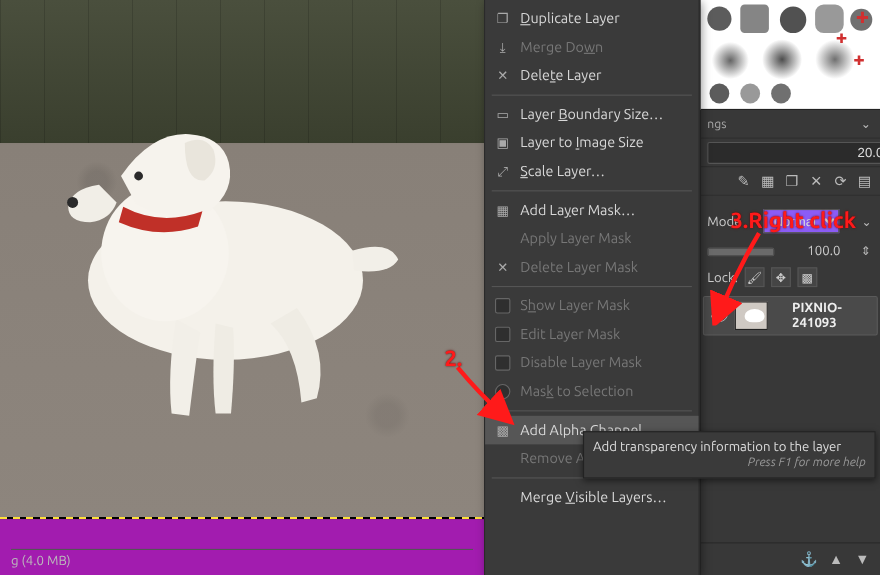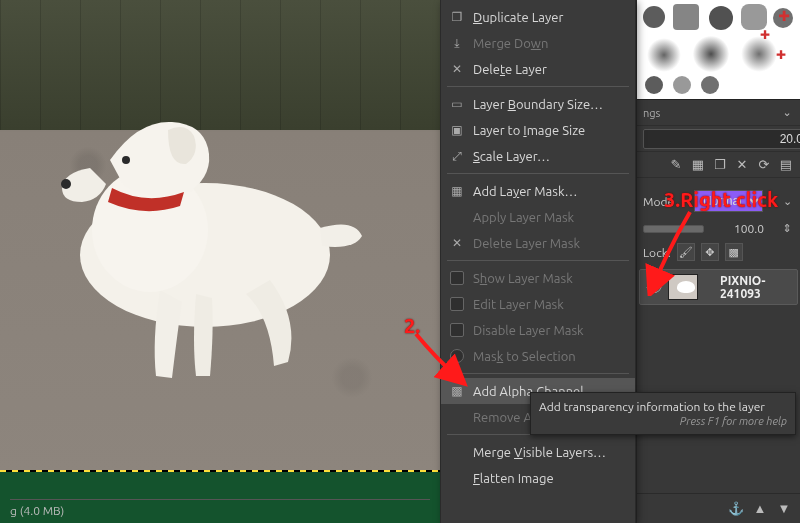--- a/index.html
+++ b/index.html
@@ -32,21 +32,21 @@
   .dog {
     position: absolute; left: 20px; top: 60px; width: 360px; height: 340px;
   }
   .dog svg { width: 100%; height: 100%; }
   .sel-border {
     position:absolute; left:0; right:0; bottom:0; height:2px;
     background: repeating-linear-gradient(90deg,#ffdf3a 0 6px,#000 6px 12px);
   }
   .status-bar {
     position: absolute; left: 0; bottom: 0; width: 440px; height: 51px;
-    background: #14532d; color: #bbb; padding: 6px 10px; font-size: 12px;
+    background: #a21caf; color: #bbb; padding: 6px 10px; font-size: 12px;
     display:flex; flex-direction:column; justify-content:center; gap:4px;
   }
   .status-top { height:18px; }
   .status-bot { border-top:1px solid #555; padding-top:4px; }
 
   
   .context-menu {
     position: absolute; left: 440px; top: 0; width: 196px; height: 100%;
     background: #3a3a3a; border-left: 1px solid #2a2a2a; border-right:1px solid #2a2a2a;
     padding-top: 4px; z-index: 5; box-shadow: 2px 2px 8px rgba(0,0,0,.4);
@@ -236,24 +236,20 @@
     <span>Add Alpha C<span class="underline">h</span>annel</span>
   </div>
   <div class="menu-item disabled">
     <span class="menu-icon"></span>
     <span>Remove Alp</span>
   </div>
   <div class="menu-sep"></div>
   <div class="menu-item">
     <span class="menu-icon"></span>
     <span>Merge <span class="underline">V</span>isible Layers…</span>
-  </div>
-  <div class="menu-item">
-    <span class="menu-icon"></span>
-    <span><span class="underline">F</span>latten Image</span>
   </div>
 </div>
 
 <div class="right-panel">
   <div class="brushes">
 
     <div class="brush-dot" style="left:6px;top:6px;width:22px;height:22px;opacity:.8"></div>
     <div class="brush-dot" style="left:36px;top:4px;width:26px;height:26px;opacity:.6;border-radius:4px"></div>
     <div class="brush-dot" style="left:72px;top:6px;width:24px;height:24px;opacity:.85"></div>
     <div class="brush-dot" style="left:104px;top:4px;width:26px;height:26px;opacity:.5;border-radius:30%"></div>

